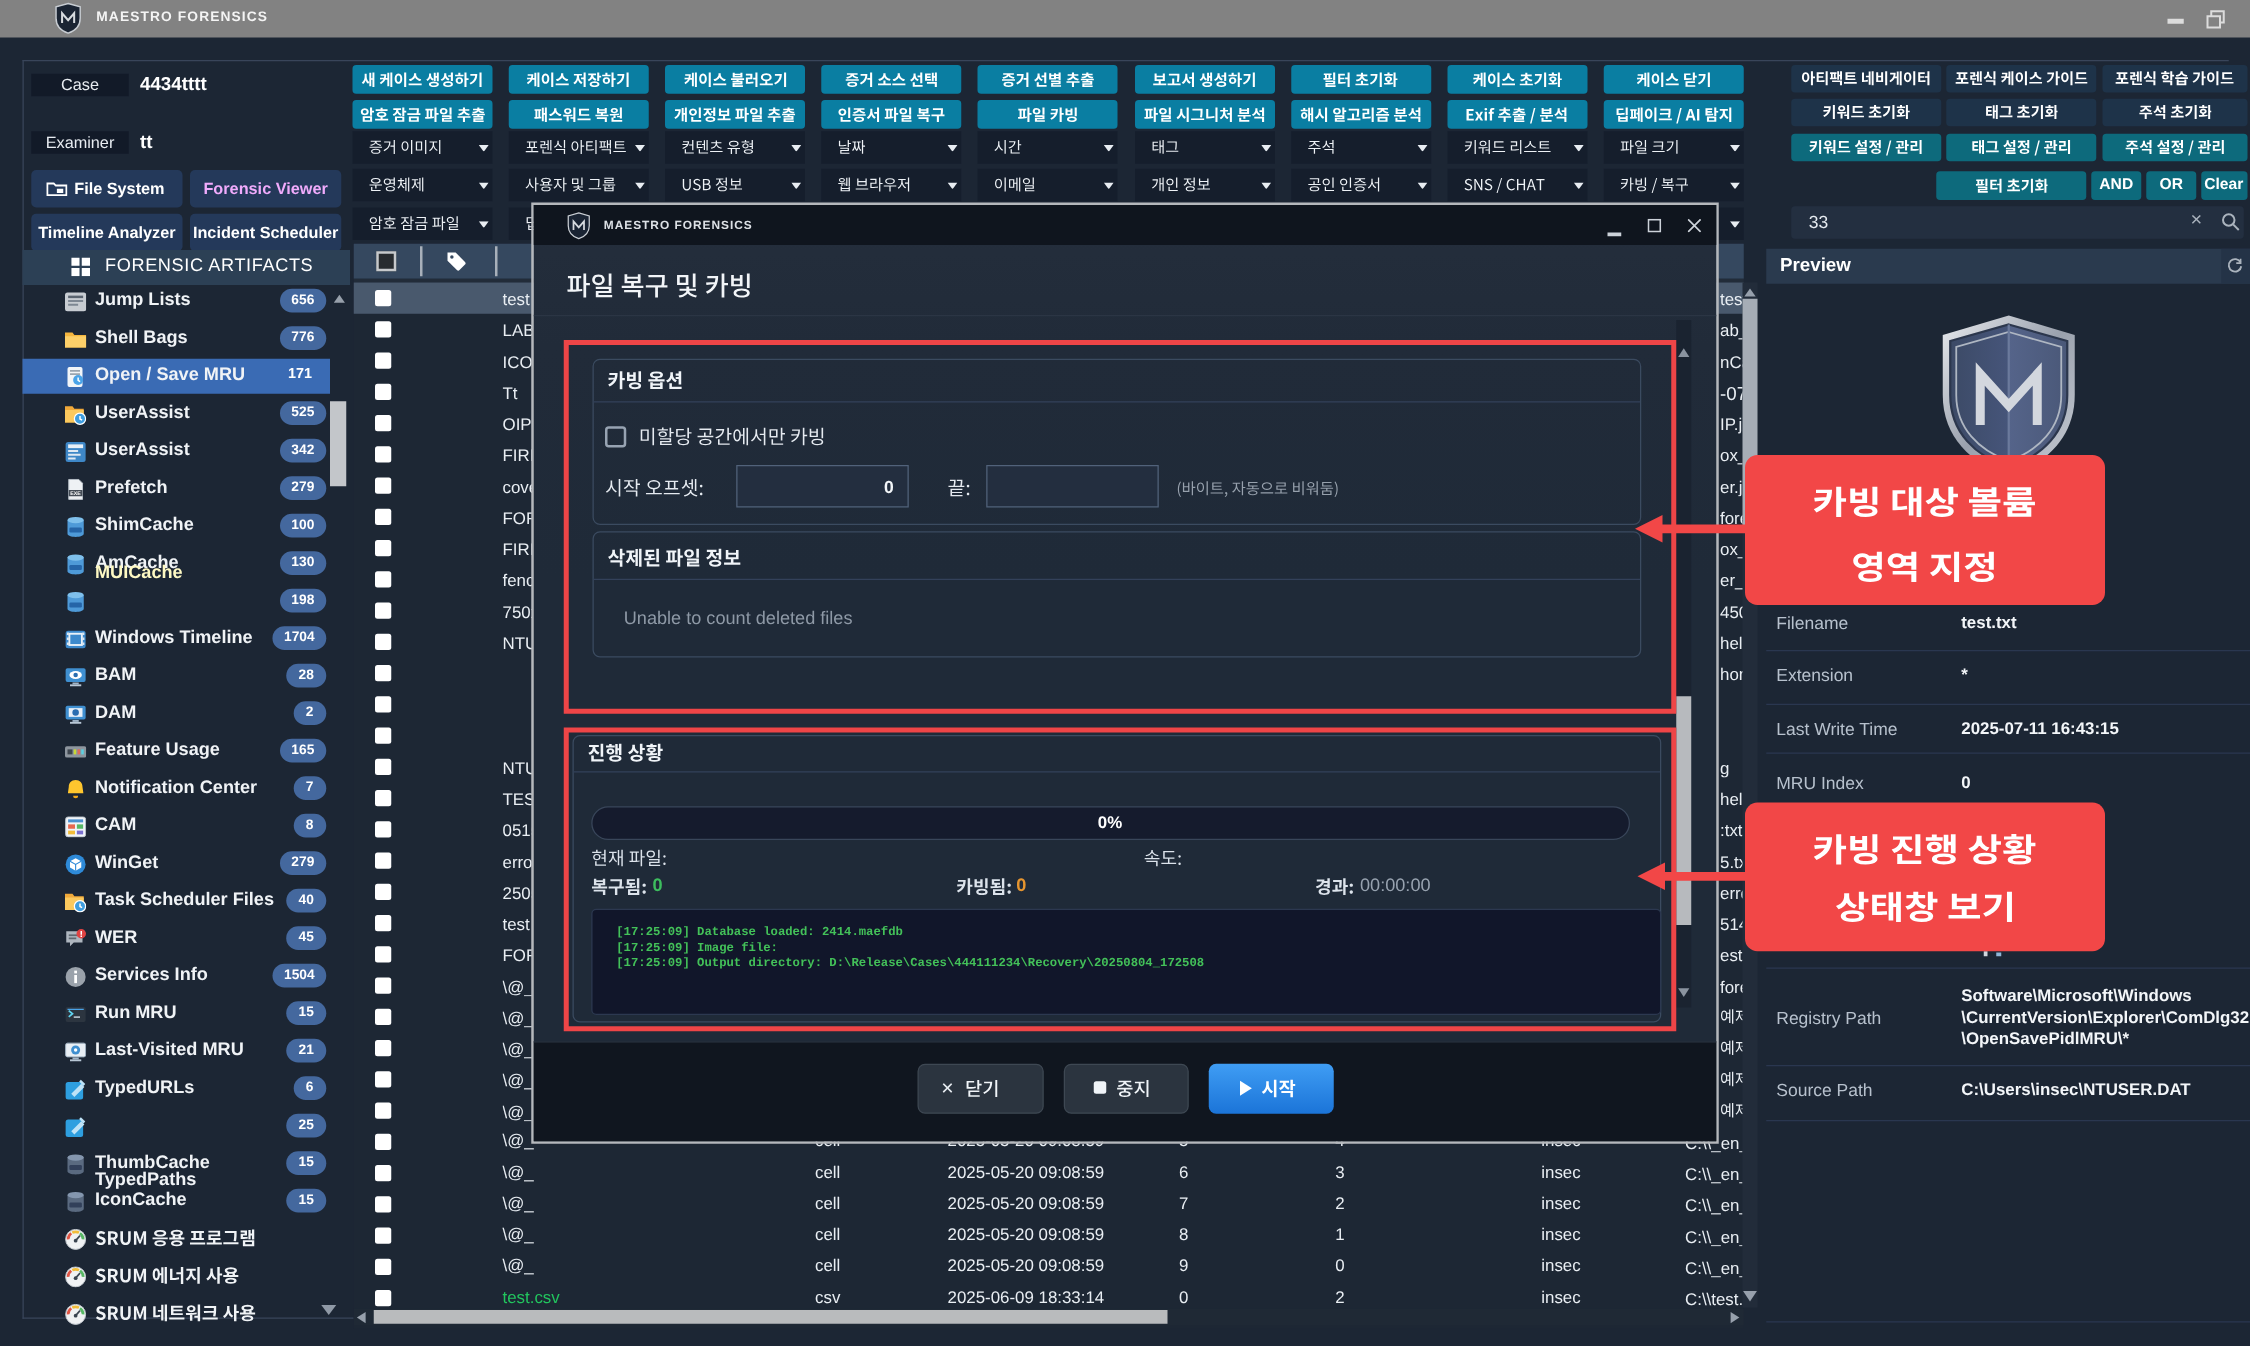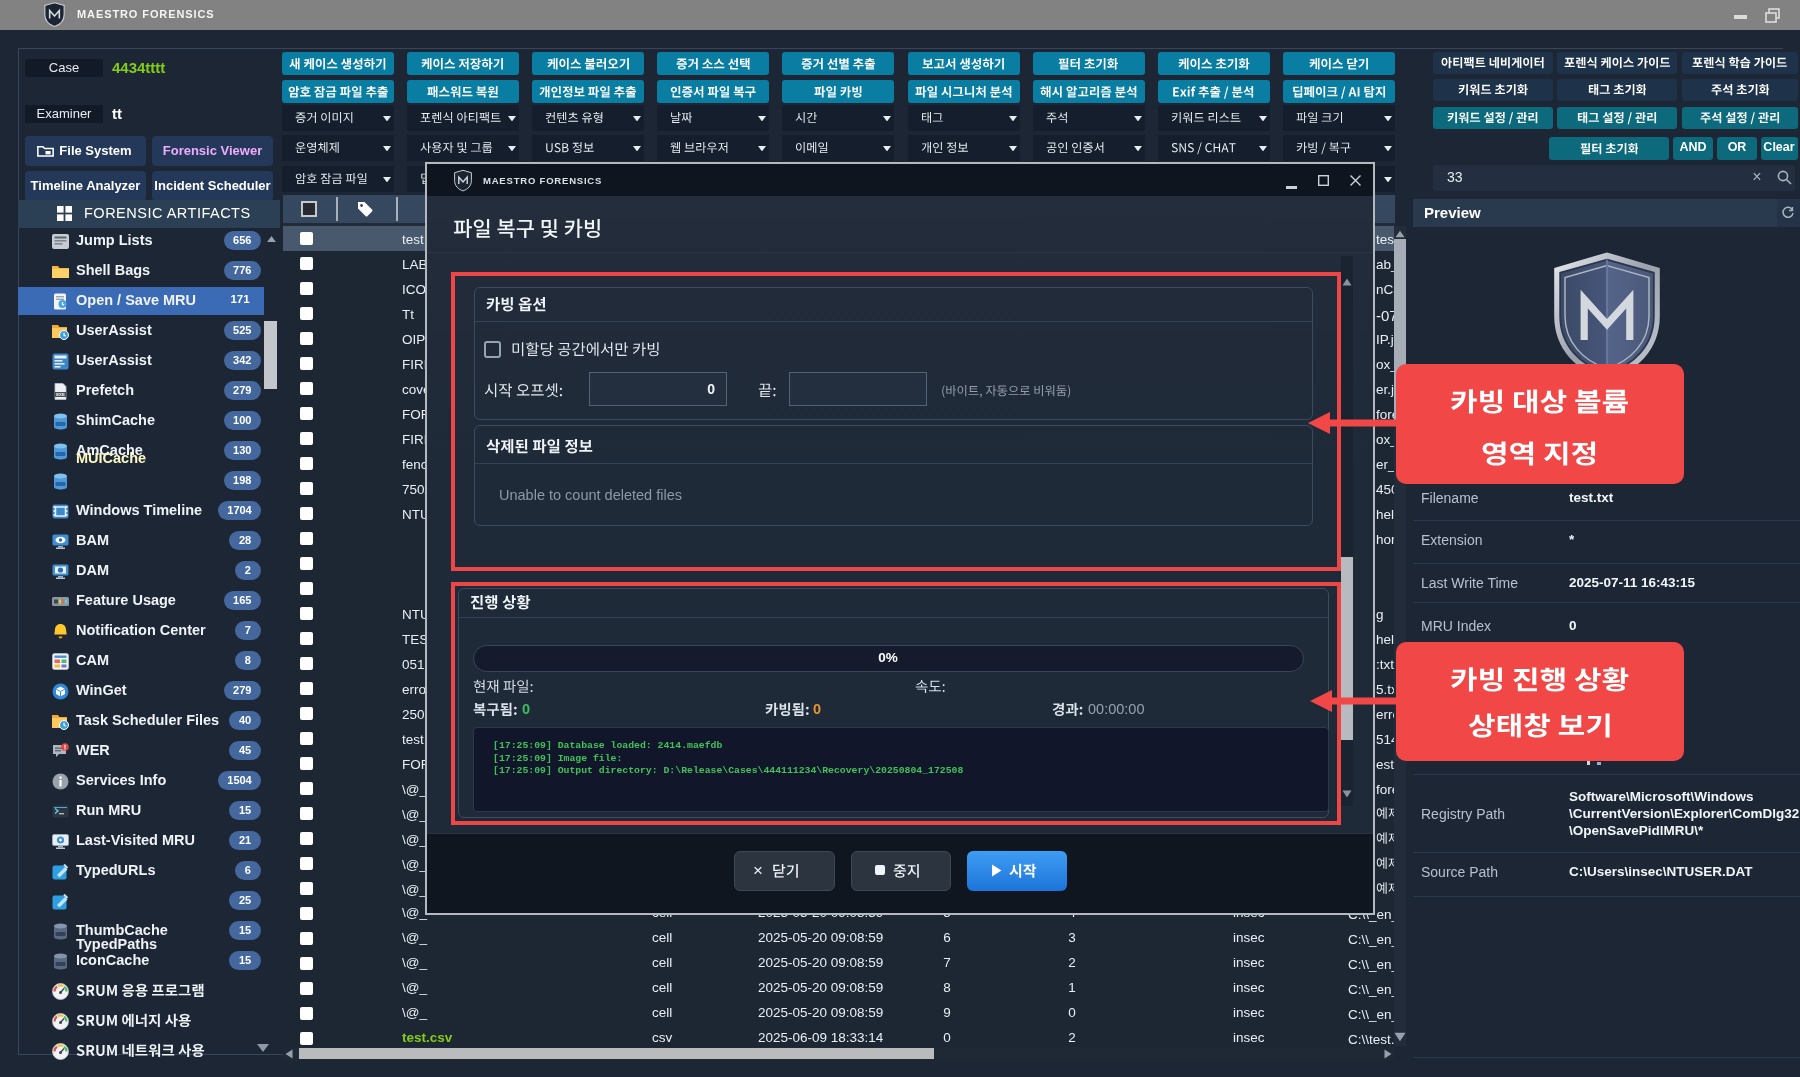--- a/index.html
+++ b/index.html
@@ -9,21 +9,21 @@
 <div style="position:absolute;left:1734px;top:15px;width:13px;height:4px;background:#dcdcdc;"></div>
 <svg style="position:absolute;left:1764px;top:7px;width:18px;height:17px;" viewBox="0 0 18 17" fill="none" stroke="#dcdcdc" stroke-width="1.6">
     <rect x="5" y="2" width="10" height="9"></rect>
     <rect x="2" y="6" width="10" height="9" fill="#828282"></rect>
   </svg>
 <div style="position:absolute;left:18px;top:48px;width:1765px;height:1px;background:#39455a;"></div>
 <div style="position:absolute;left:18px;top:48px;width:1px;height:1007px;background:#39455a;"></div>
 <div style="position:absolute;left:18px;top:1054px;width:265px;height:1px;background:#39455a;"></div>
 <div style="position:absolute;left:25px;top:59px;width:78px;height:18px;background:#121a28;"></div>
 <div style="position:absolute;white-space:pre;font-size:13px;color:#e8ecf1;font-weight:400;line-height:13px;left:64px;transform:translateX(-50%);top:60.5px;">Case</div>
-<div style="position:absolute;white-space:pre;font-size:15px;color:#84cc16;font-weight:700;line-height:15px;left:112px;top:59.5px;">4434tttt</div>
+<div style="position:absolute;white-space:pre;font-size:15px;color:#ffffff;font-weight:700;line-height:15px;left:112px;top:59.5px;">4434tttt</div>
 <div style="position:absolute;left:25px;top:105px;width:78px;height:18px;background:#121a28;"></div>
 <div style="position:absolute;white-space:pre;font-size:13px;color:#e8ecf1;font-weight:400;line-height:13px;left:64px;transform:translateX(-50%);top:106.5px;">Examiner</div>
 <div style="position:absolute;white-space:pre;font-size:15px;color:#fff;font-weight:700;line-height:15px;left:112px;top:105.5px;">tt</div>
 <div style="position:absolute;left:25px;top:136px;width:121px;height:30px;background:#24395a;border-radius:4px;"></div>
 <svg style="position:absolute;left:37px;top:144px;width:17px;height:14px;" viewBox="0 0 20 16" fill="none" stroke="#fff" stroke-width="1.8">
     <path d="M1 3 h6 l2 2 h10 v9 h-18 z"></path>
     <rect x="10" y="8" width="6" height="4" fill="#fff" stroke="none"></rect>
   </svg>
 <div style="position:absolute;white-space:pre;font-size:13px;color:#fff;font-weight:700;line-height:13px;left:95.5px;transform:translateX(-50%);top:143.5px;">File System</div>
 <div style="position:absolute;left:152px;top:136px;width:121px;height:30px;background:#24395a;border-radius:4px;"></div>
@@ -883,21 +883,21 @@
 <div style="position:absolute;white-space:pre;font-size:13.5px;color:#e9eef3;font-weight:400;line-height:13.5px;left:1072px;transform:translateX(-50%);top:980.75px;">1</div>
 <div style="position:absolute;white-space:pre;font-size:13.5px;color:#e9eef3;font-weight:400;line-height:13.5px;left:1233px;top:980.75px;">insec</div>
 <div style="position:absolute;left:1348px;top:980px;width:46px;height:17px;overflow:hidden;"><span style="position:static;display:inline-block;margin-top:2px;font-size:13.5px;color:#e9eef3;white-space:pre;">C:\\_en_</span></div>
 <div style="position:absolute;white-space:pre;font-size:13.5px;color:#e9eef3;font-weight:400;line-height:13.5px;left:402px;top:1005.75px;">\@_</div>
 <div style="position:absolute;white-space:pre;font-size:13.5px;color:#e9eef3;font-weight:400;line-height:13.5px;left:652px;top:1005.75px;">cell</div>
 <div style="position:absolute;white-space:pre;font-size:13.5px;color:#e9eef3;font-weight:400;line-height:13.5px;left:758px;top:1005.75px;">2025-05-20 09:08:59</div>
 <div style="position:absolute;white-space:pre;font-size:13.5px;color:#e9eef3;font-weight:400;line-height:13.5px;left:947px;transform:translateX(-50%);top:1005.75px;">9</div>
 <div style="position:absolute;white-space:pre;font-size:13.5px;color:#e9eef3;font-weight:400;line-height:13.5px;left:1072px;transform:translateX(-50%);top:1005.75px;">0</div>
 <div style="position:absolute;white-space:pre;font-size:13.5px;color:#e9eef3;font-weight:400;line-height:13.5px;left:1233px;top:1005.75px;">insec</div>
 <div style="position:absolute;left:1348px;top:1005px;width:46px;height:17px;overflow:hidden;"><span style="position:static;display:inline-block;margin-top:2px;font-size:13.5px;color:#e9eef3;white-space:pre;">C:\\_en_</span></div>
-<div style="position:absolute;white-space:pre;font-size:13.5px;color:#84cc16;font-weight:700;line-height:13.5px;left:402px;top:1030.75px;">test.csv</div>
+<div style="position:absolute;white-space:pre;font-size:13.5px;color:#22c55e;font-weight:400;line-height:13.5px;left:402px;top:1030.75px;">test.csv</div>
 <div style="position:absolute;white-space:pre;font-size:13.5px;color:#e9eef3;font-weight:400;line-height:13.5px;left:652px;top:1030.75px;">csv</div>
 <div style="position:absolute;white-space:pre;font-size:13.5px;color:#e9eef3;font-weight:400;line-height:13.5px;left:758px;top:1030.75px;">2025-06-09 18:33:14</div>
 <div style="position:absolute;white-space:pre;font-size:13.5px;color:#e9eef3;font-weight:400;line-height:13.5px;left:947px;transform:translateX(-50%);top:1030.75px;">0</div>
 <div style="position:absolute;white-space:pre;font-size:13.5px;color:#e9eef3;font-weight:400;line-height:13.5px;left:1072px;transform:translateX(-50%);top:1030.75px;">2</div>
 <div style="position:absolute;white-space:pre;font-size:13.5px;color:#e9eef3;font-weight:400;line-height:13.5px;left:1233px;top:1030.75px;">insec</div>
 <div style="position:absolute;left:1348px;top:1030px;width:46px;height:17px;overflow:hidden;"><span style="position:static;display:inline-block;margin-top:2px;font-size:13.5px;color:#e9eef3;white-space:pre;">C:\\test.</span></div>
 <div style="position:absolute;left:1394px;top:226px;width:12px;height:820px;background:#222c3a;"></div>
 <svg style="position:absolute;left:1395px;top:230px;width:10px;height:8px;" viewBox="0 0 11 8">
     <path d="M5.5 0.5 L10.5 7.5 H0.5z" fill="#97a0ac"></path>
   </svg>

